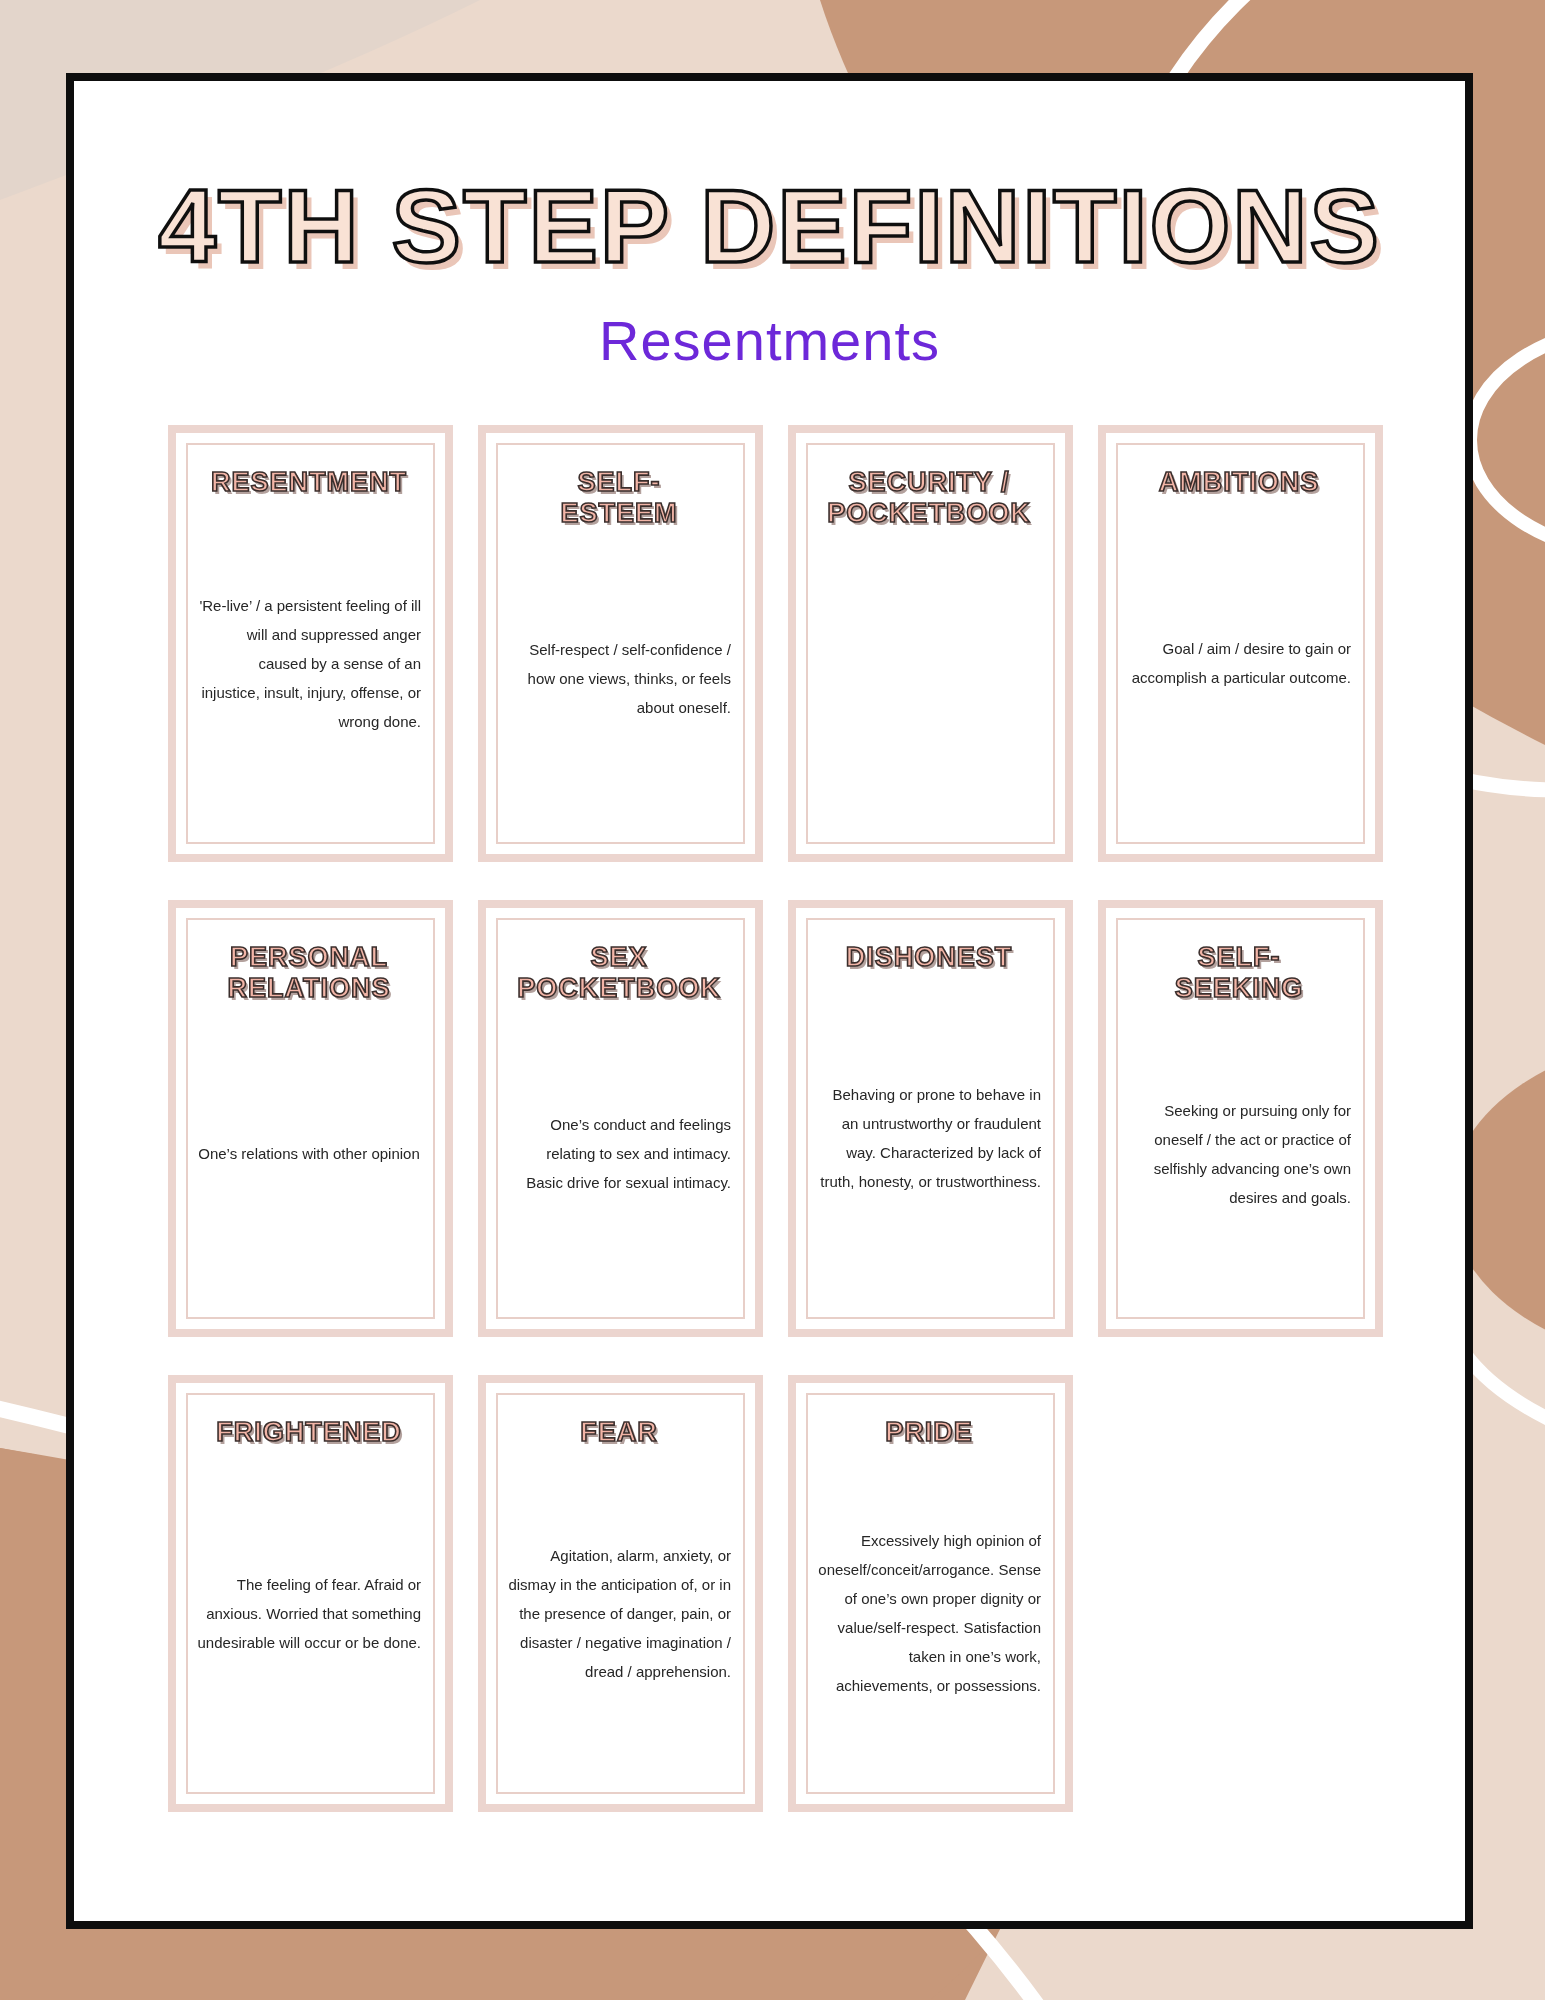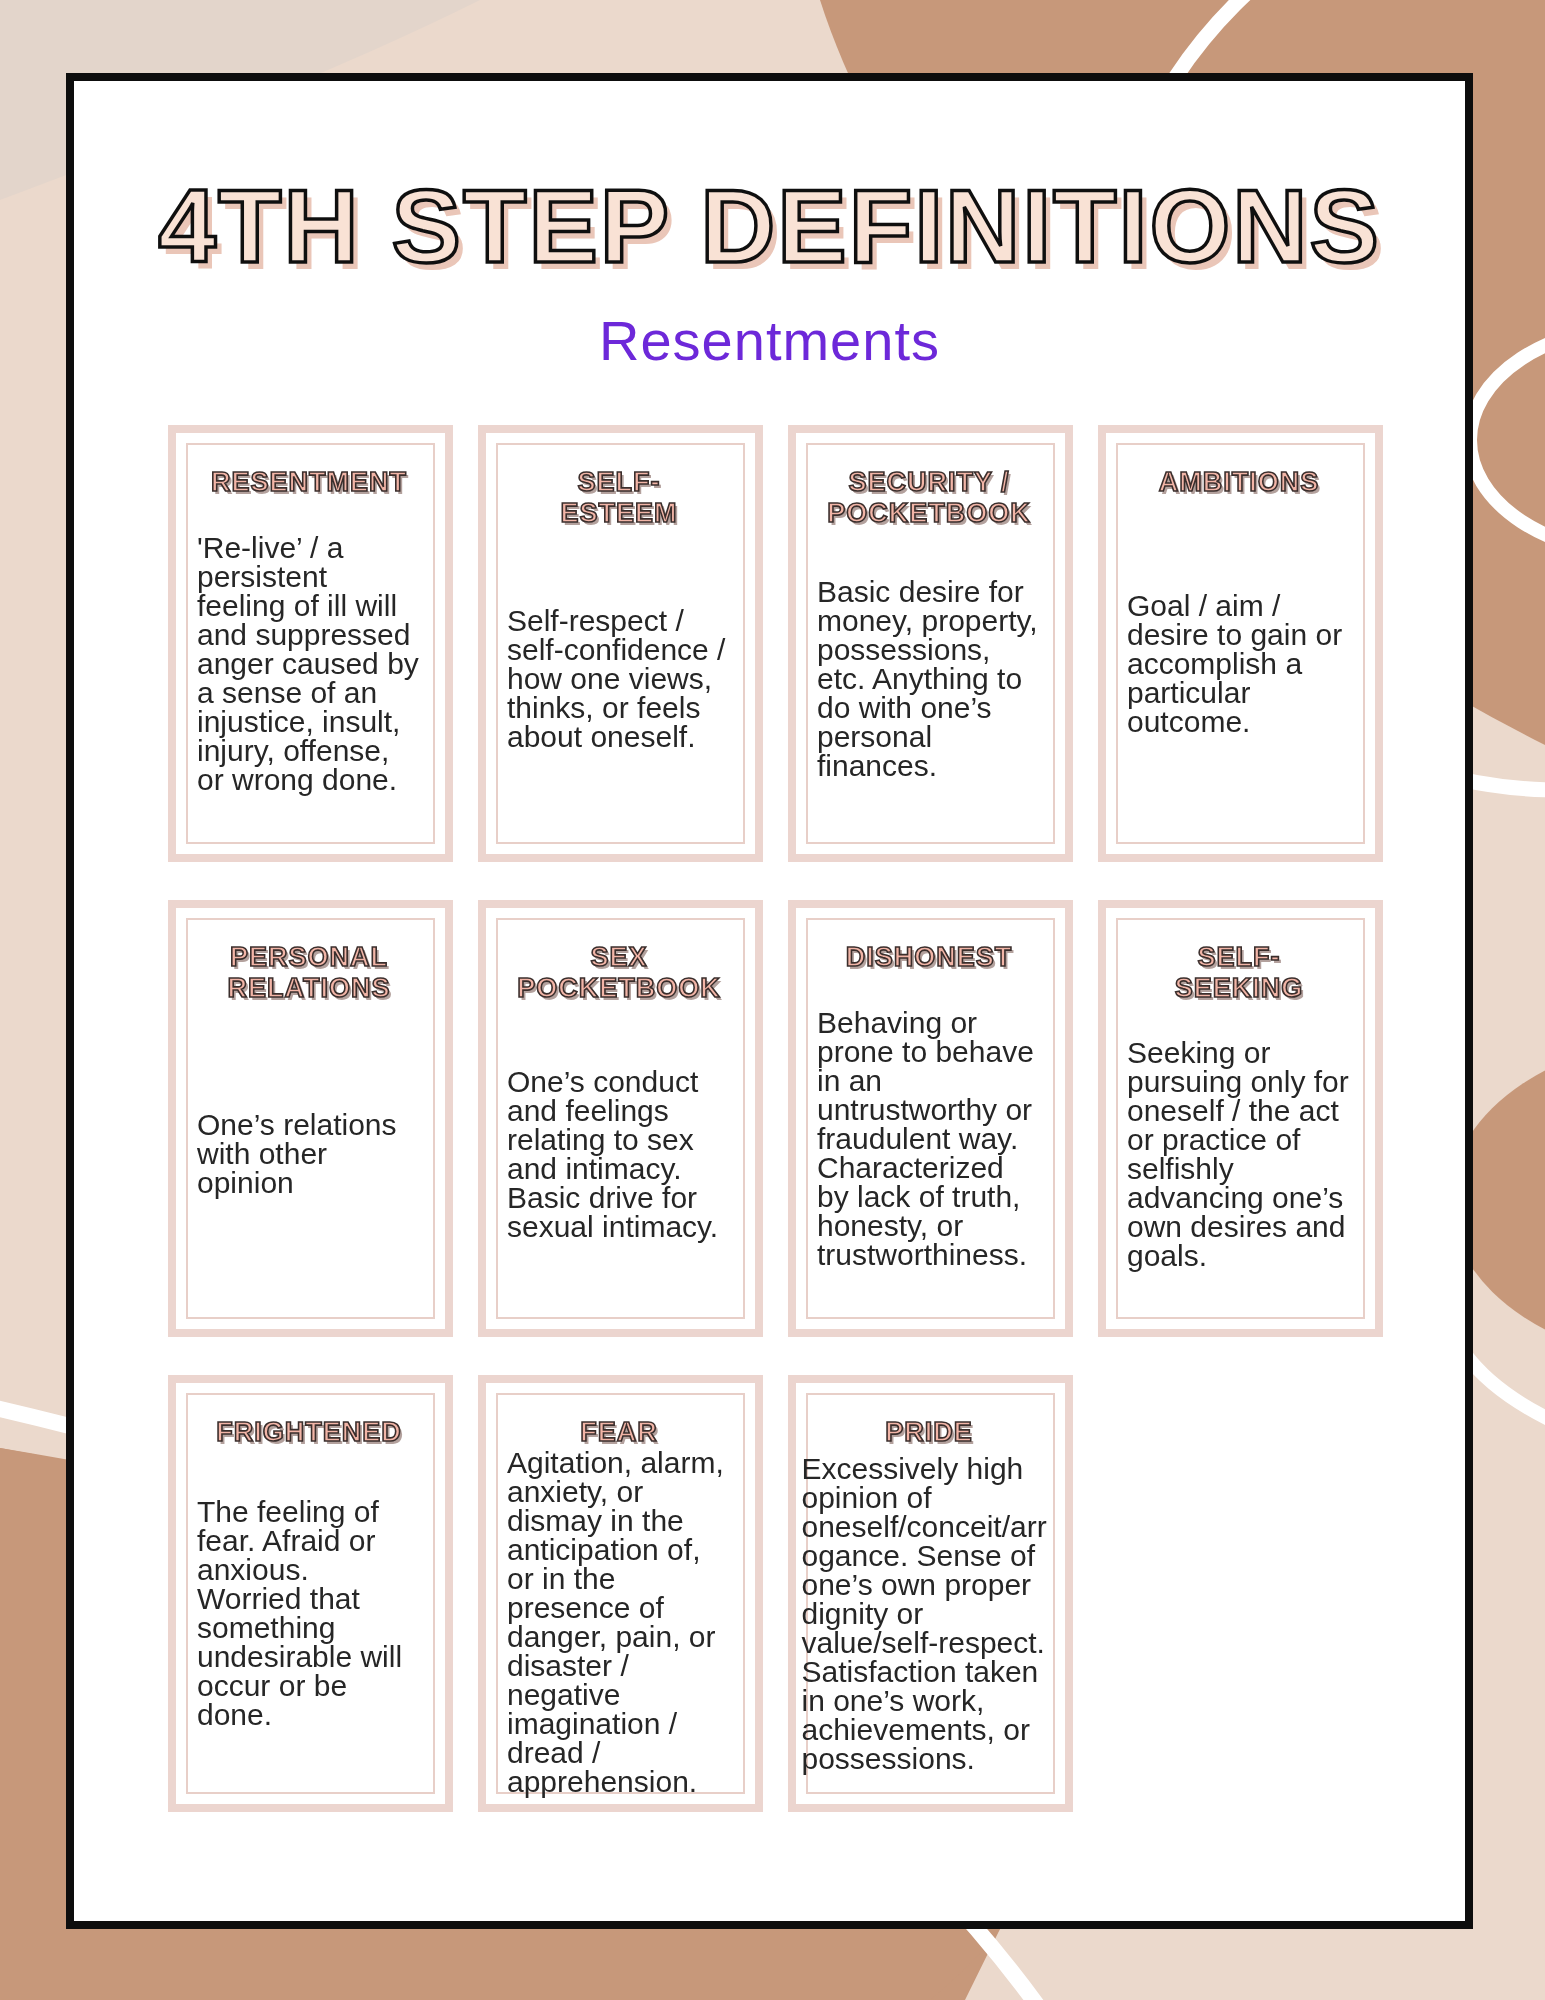--- a/index.html
+++ b/index.html
@@ -95,24 +95,24 @@
     margin-top: 4px;
   }
   .card-body {
     flex: 1;
     align-self: stretch;
     display: flex;
     align-items: center;
     justify-content: center;
   }
   .card-body-text {
-    font-size: 30px;
+    font-size: 15px;
     line-height: 29px;
     color: #262626;
-    text-align: left;
+    text-align: right;
     overflow-wrap: break-word;
     max-width: 255px;
   }
 </style>
 </head>
 <body>
 
 <div class="canvas">
 
   <svg class="bg-decor" width="1545" height="2000" viewBox="0 0 1545 2000" aria-hidden="true">
@@ -160,23 +160,20 @@
       <div class="card-body">
         <div class="card-body-text">Self-respect / self-confidence / how one views, thinks, or feels about oneself.</div>
       </div>
     </div>
   </div>
 
   <div class="card">
     <div class="card-inner">
       <div class="card-title">SECURITY /
 POCKETBOOK</div>
-      <div class="card-body">
-        <div class="card-body-text">Basic desire for money, property, possessions, etc. Anything to do with one’s personal finances.</div>
-      </div>
     </div>
   </div>
 
   <div class="card">
     <div class="card-inner">
       <div class="card-title">AMBITIONS</div>
       <div class="card-body">
         <div class="card-body-text">Goal / aim / desire to gain or accomplish a particular outcome.</div>
       </div>
     </div>

